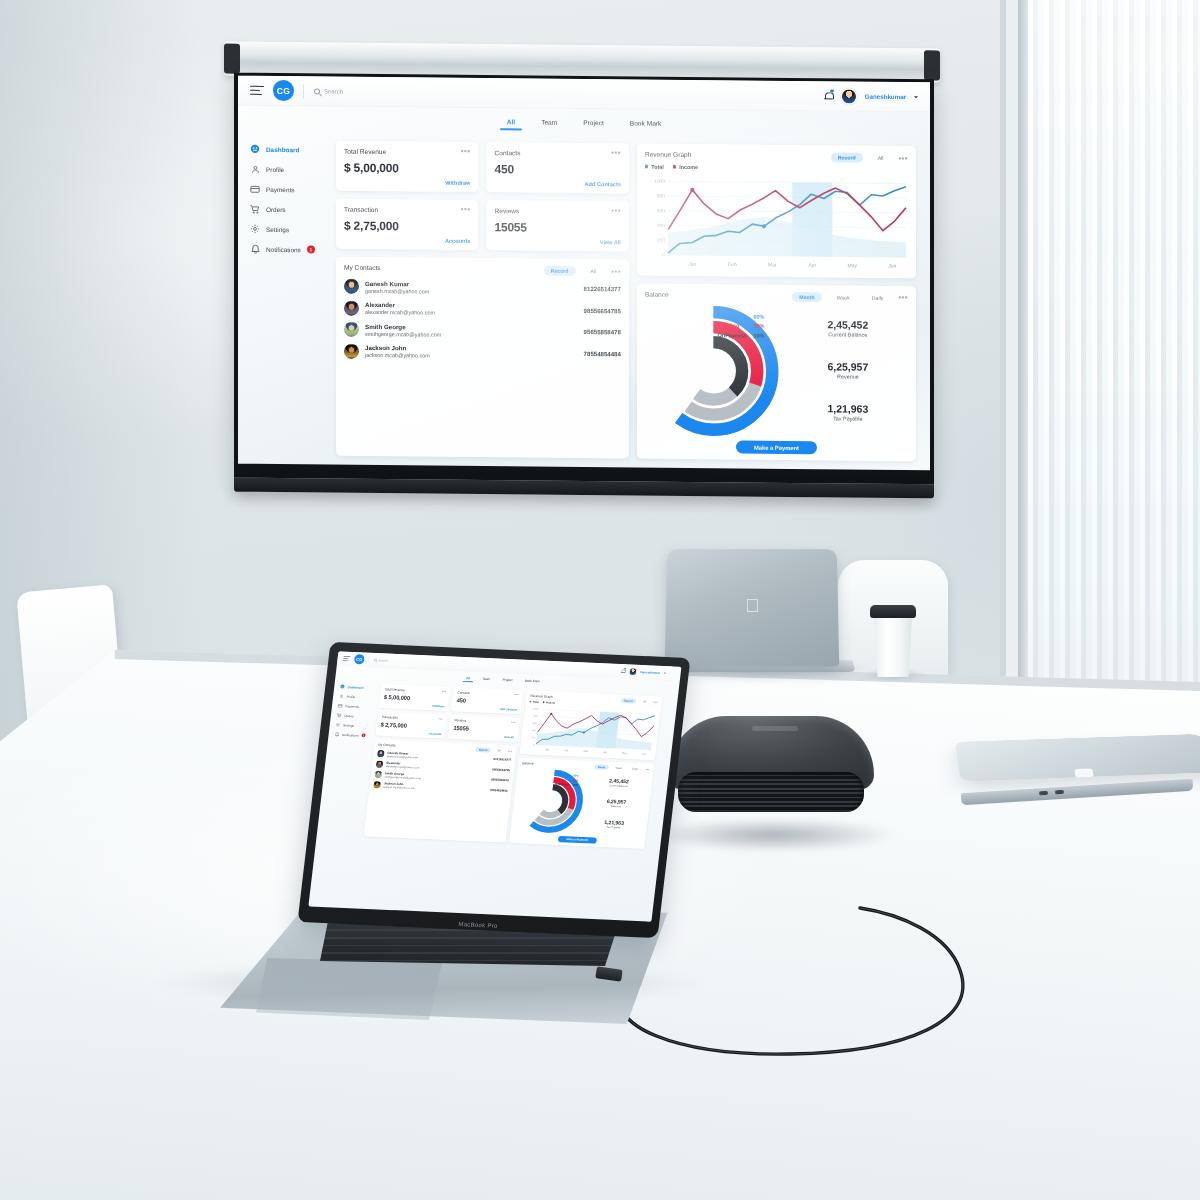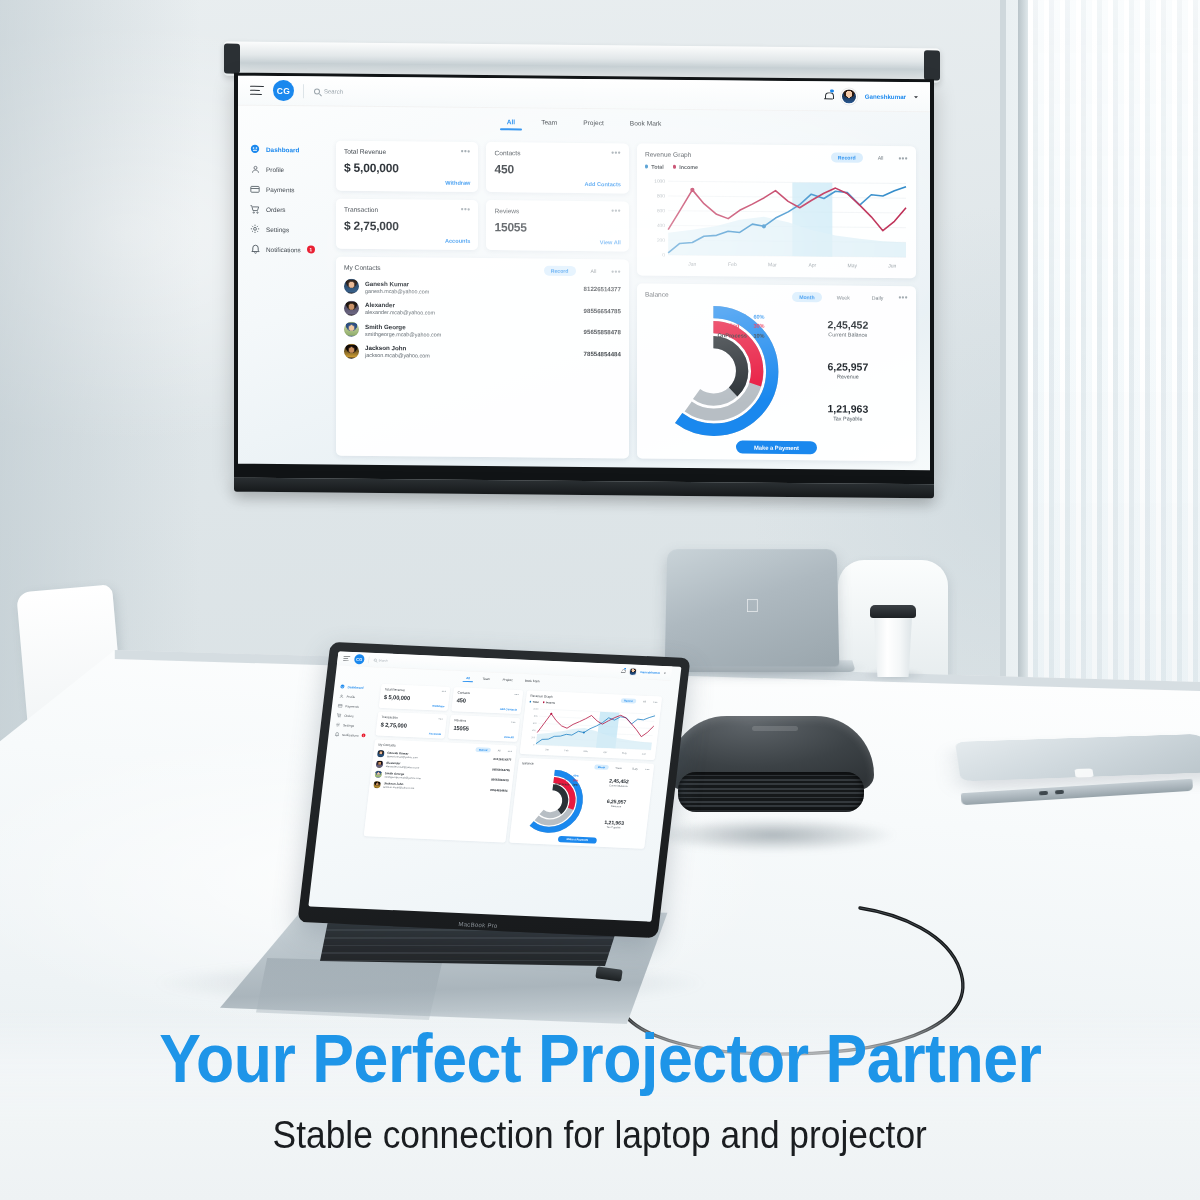--- a/index.html
+++ b/index.html
@@ -1059,18 +1059,14 @@
             </div>
           </div>
 
         </div>
       </div>
       <div class="fg-chin">MacBook Pro</div>
     </div>
   </div>
   <div class="cable-plug"></div>
 
-  <div class="headline-area">
-    <div class="headline">Your Perfect Projector Partner</div>
-    <div class="subline">Stable connection for laptop and projector</div>
-  </div>
 
 </div>
 
 </body></html>

